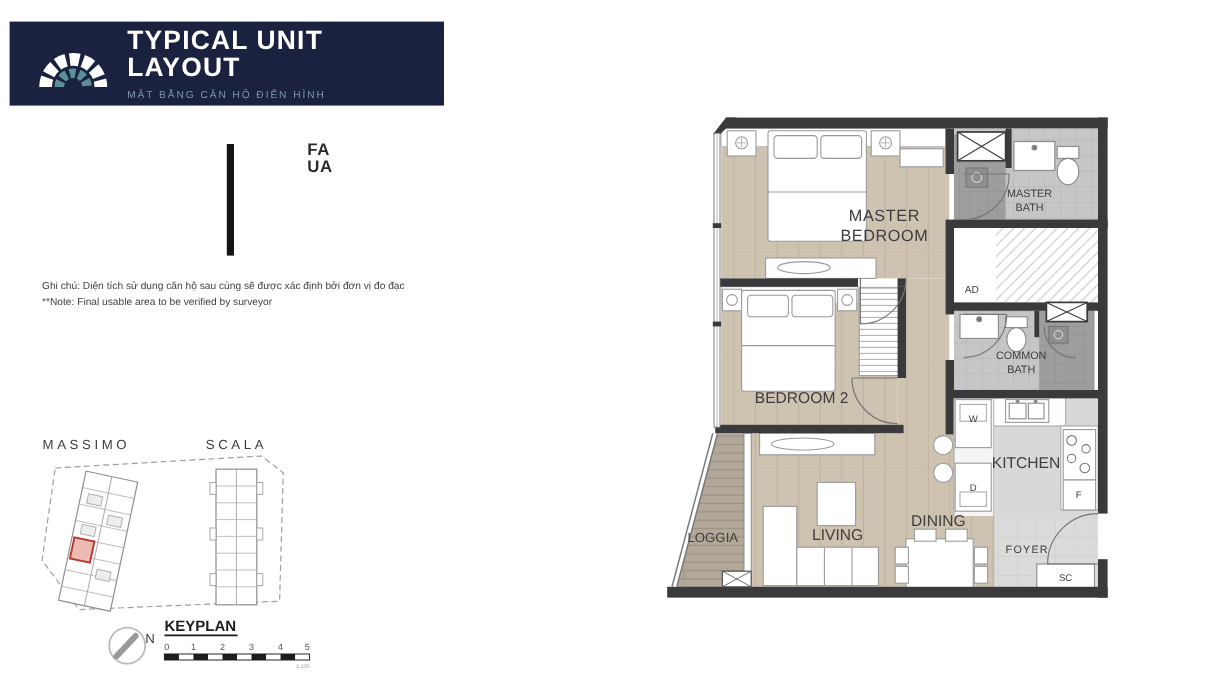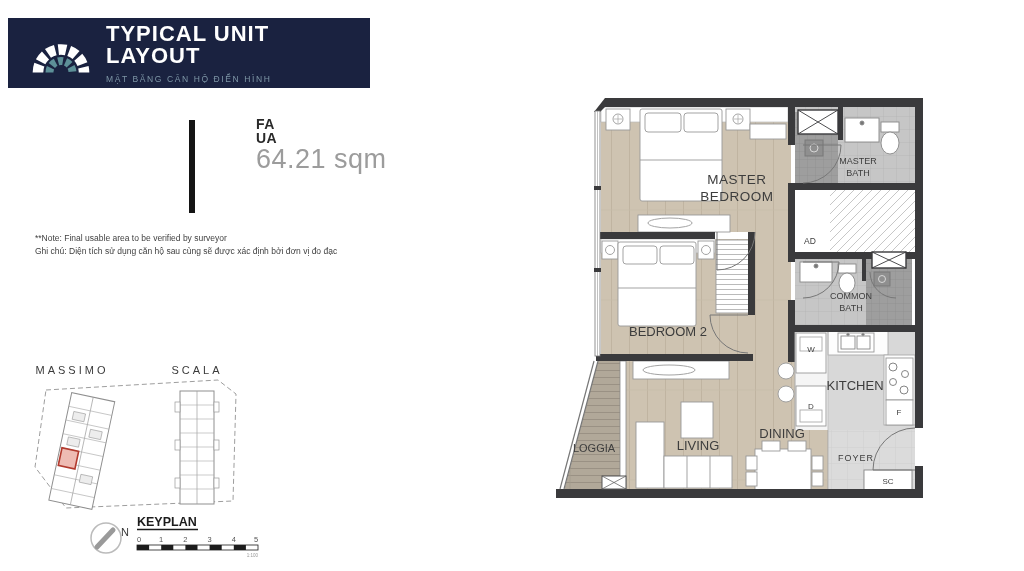--- a/index.html
+++ b/index.html
@@ -35,25 +35,24 @@
     <div class="banner-text">
       <div class="banner-title">TYPICAL UNIT LAYOUT</div>
       <div class="banner-sub">MẶT BẰNG CĂN HỘ ĐIỂN HÌNH</div>
     </div>
   </div>
 
   <div class="divider"></div>
   <div class="area-block">
     <div class="area-label">FA</div>
     <div class="area-label">UA</div>
-    <div class="area-value">64.21 sqm</div>
   </div>
   <div class="notes">
+    <div>Ghi chú: Diện tích sử dụng căn hộ sau cùng sẽ được xác định bởi đơn vị đo đạc</div>
     <div>**Note: Final usable area to be verified by surveyor</div>
-    <div>Ghi chú: Diện tích sử dụng căn hộ sau cùng sẽ được xác định bởi đơn vị đo đạc</div>
   </div>
 
   <svg style="position:absolute;left:15px;top:355px;" width="265" height="212" viewBox="15 355 265 212">
     <text x="72" y="374" font-size="11" letter-spacing="3" fill="#3a3a3a" text-anchor="middle">MASSIMO</text>
     <text x="197" y="374" font-size="11" letter-spacing="3" fill="#3a3a3a" text-anchor="middle">SCALA</text>
 
     <path d="M46,390 L218,380 L236,394 L233,501 L66,508 L35,467 Z" fill="none" stroke="#9e9e9e" stroke-width="1" stroke-dasharray="5 3"></path>
 
     <g transform="rotate(12 82 450)">
       <rect x="60" y="396" width="44" height="110" fill="#ffffff" stroke="#8f8f8f" stroke-width="1"></rect>

